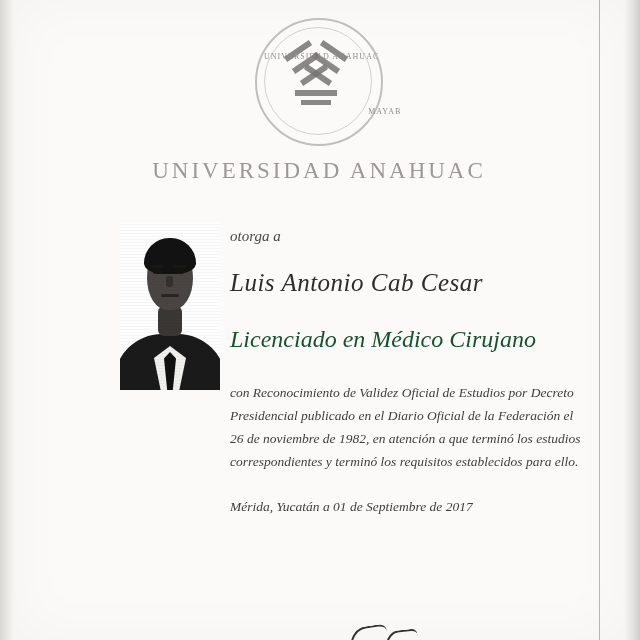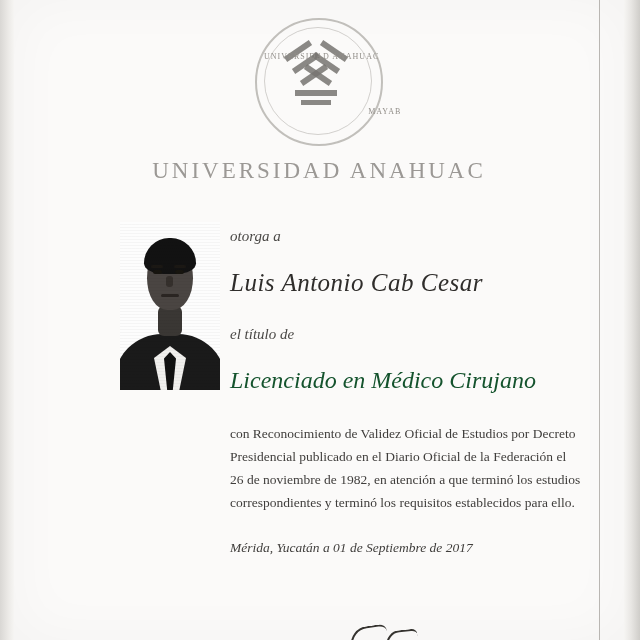--- a/index.html
+++ b/index.html
@@ -285,20 +285,21 @@
   }
   .degree {
     font-family: "Liberation Serif", serif;
     font-style: italic;
     font-size: 24px;
     color: #14532d;
     margin-bottom: 28px;
   }
   .paragraph {
     font-family: "Liberation Serif", serif;
+    font-style: italic;
     font-size: 13.5px;
     line-height: 23px;
     color: #3f3d3b;
     margin-bottom: 26px;
     margin-top: 28px;
   }
   .paragraph div { white-space: nowrap; }
   .place-date {
     font-family: "Liberation Serif", serif;
     font-style: italic;
@@ -382,21 +383,20 @@
       <div class="eye-l"></div>
       <div class="eye-r"></div>
       <div class="nose"></div>
       <div class="mouth"></div>
       <div class="grain"></div>
     </div>
 
     <div class="body-text">
       <div class="line-otorga">otorga a</div>
       <div class="student-name">Luis Antonio Cab Cesar</div>
-      <div class="line-titulo">el título de</div>
       <div class="degree">Licenciado en Médico Cirujano</div>
       <div class="paragraph">
         <div>con Reconocimiento de Validez Oficial de Estudios por Decreto</div>
         <div>Presidencial publicado en el Diario Oficial de la Federación el</div>
         <div>26 de noviembre de 1982, en atención a que terminó los estudios</div>
         <div>correspondientes y terminó los requisitos establecidos para ello.</div>
       </div>
       <div class="place-date">Mérida, Yucatán a 01 de Septiembre de 2017</div>
     </div>
 

